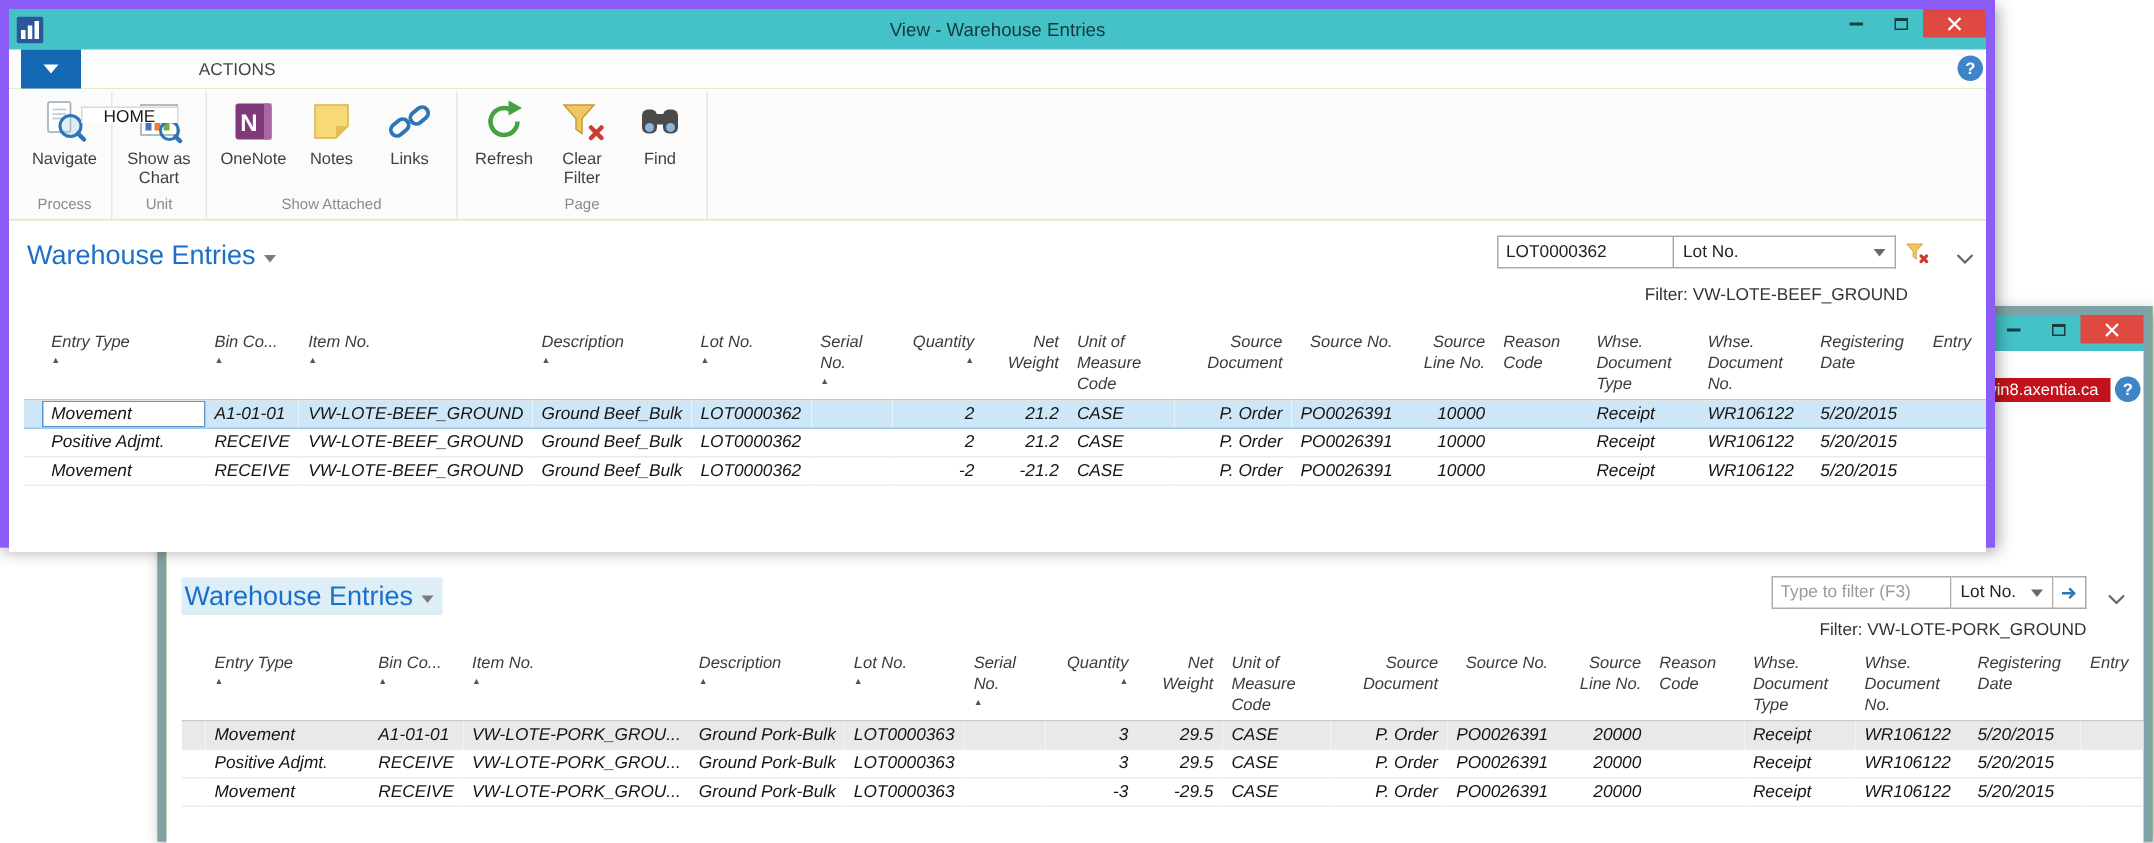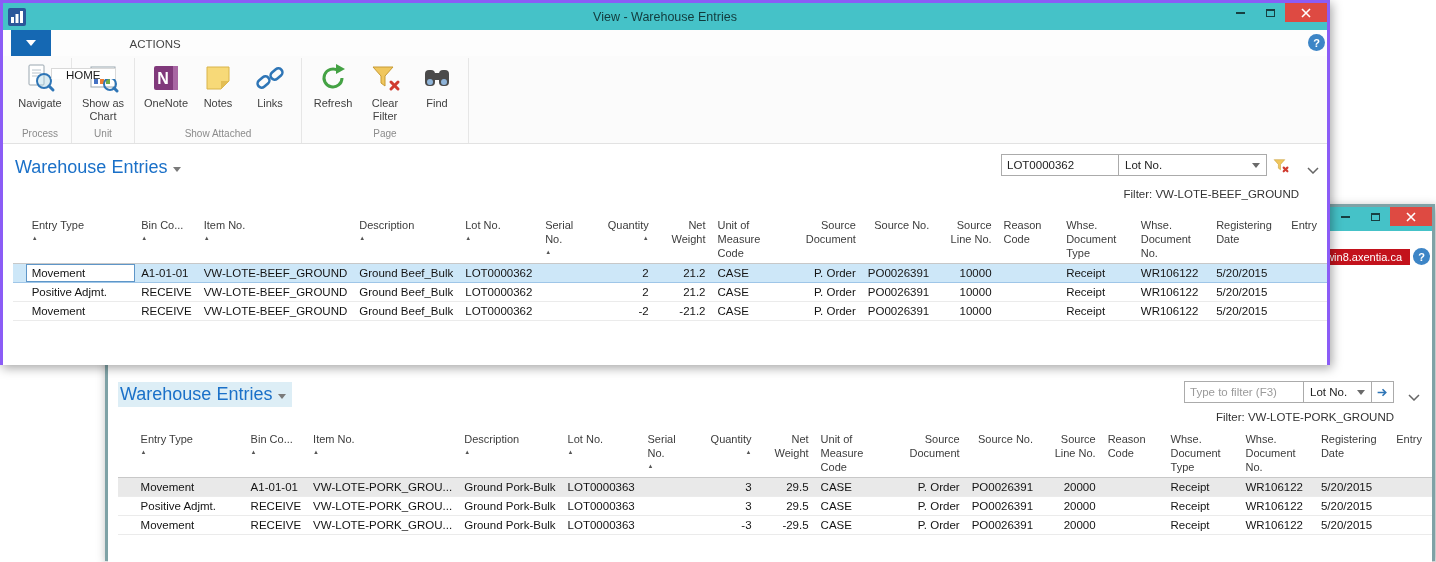--- a/index.html
+++ b/index.html
@@ -1,20 +1,20 @@
 <!DOCTYPE html>
 <html><head>
 <meta charset="utf-8">
 <style>
   * { box-sizing: border-box; margin: 0; padding: 0; }
   body { background:#fff; font-family:"Liberation Sans", sans-serif; }
   .stage { position:relative; width:1436px; height:562px; background:#fff; overflow:hidden; }
 
   
-  .window { position:absolute; background:#84cc16; border:3px solid #8b5cf6; box-shadow:2px 3px 10px rgba(0,0,0,.35); }
+  .window { position:absolute; background:#84cc16; border:6px solid #8b5cf6; box-shadow:2px 3px 10px rgba(0,0,0,.35); }
   .front-window { left:0; top:0; width:1330px; height:365px; z-index:2; }
   .back-window  { left:105px; top:204px; width:1330px; height:357px; z-index:1; border-color:#7FA2A6; }
 
   .titlebar { height:27px; background:#45C2C8; position:relative; display:flex; align-items:center; }
   .back-window .titlebar { height:24px; }
   .app-icon { margin-left:5px; width:18px; height:18px; display:block; }
   .title-text { position:absolute; left:0; right:0; text-align:center; font-size:12.5px; color:#123A3C; }
   .win-controls { position:absolute; right:0; top:0; display:flex; height:19px; }
   .wc { width:30px; height:19px; display:flex; align-items:center; justify-content:center; cursor:default; }
   .wc.close { width:42px; background:#DE4A42; }
@@ -62,28 +62,28 @@
   .back-window .field-select { width:68px; }
   .field-select .caret-down { margin-left:auto; }
   .icon-btn { width:26px; height:22px; border:none; background:transparent; display:flex; align-items:center; justify-content:center; padding:0; }
   .icon-btn svg { width:17px; height:17px; }
   .go-btn { width:22px; height:22px; border:1px solid #ABABAB; border-left:none; background:#fff; display:flex; align-items:center; justify-content:center; padding:0; }
   .go-btn svg { width:13px; height:13px; }
   .collapse-chevron { position:absolute; top:16px; }
   .front-window .collapse-chevron { right:8px; }
   .back-window .collapse-chevron { right:12px; }
   .filter-line { position:absolute; font-size:11.5px; color:#333; top:44px; }
-  .front-window .filter-line { right:28px;padding-left:13px; }
+  .front-window .filter-line { right:52px;padding-left:13px; }
   .back-window .filter-line { right:38px; top:40px; }
 
   
   .table-host { position:absolute; left:10px; right:0; overflow:hidden; }
   .front-window .table-host { top:71px; }
   .back-window .table-host { top:58px; }
-  .grid { border-collapse:collapse; table-layout:fixed; }
+  .grid { border-collapse:collapse; table-layout:fixed;font-style:italic; }
   .grid th { font-weight:normal; text-align:left; vertical-align:top; padding:4px 6px 3px; font-size:11px; color:#3C3C3C; border-bottom:1px solid #C8C8C8; line-height:1.25; overflow:hidden; }
   .grid th.r { text-align:right; }
   .grid td { padding:3px 6px; font-size:11.5px; color:#141414; border-bottom:1px solid #EBEBEB; white-space:nowrap; overflow:hidden; text-overflow:ellipsis; height:16px; }
   .grid td.r { text-align:right; }
   .grid .gutter { padding:0; }
   .grid tr.selected td { background:#CDE7F8; border-top:1px solid #9FC6E8; border-bottom:1px solid #9FC6E8; }
   .grid tr.selected td.focus { background:#fff; box-shadow:inset 0 0 0 1px #5E96C8; }
   .grid tr.inactive-selected td { background:#E9E9E9; }
   .sort { display:block; font-size:6px; color:#555; line-height:5px; margin-top:3px; }
 </style>

